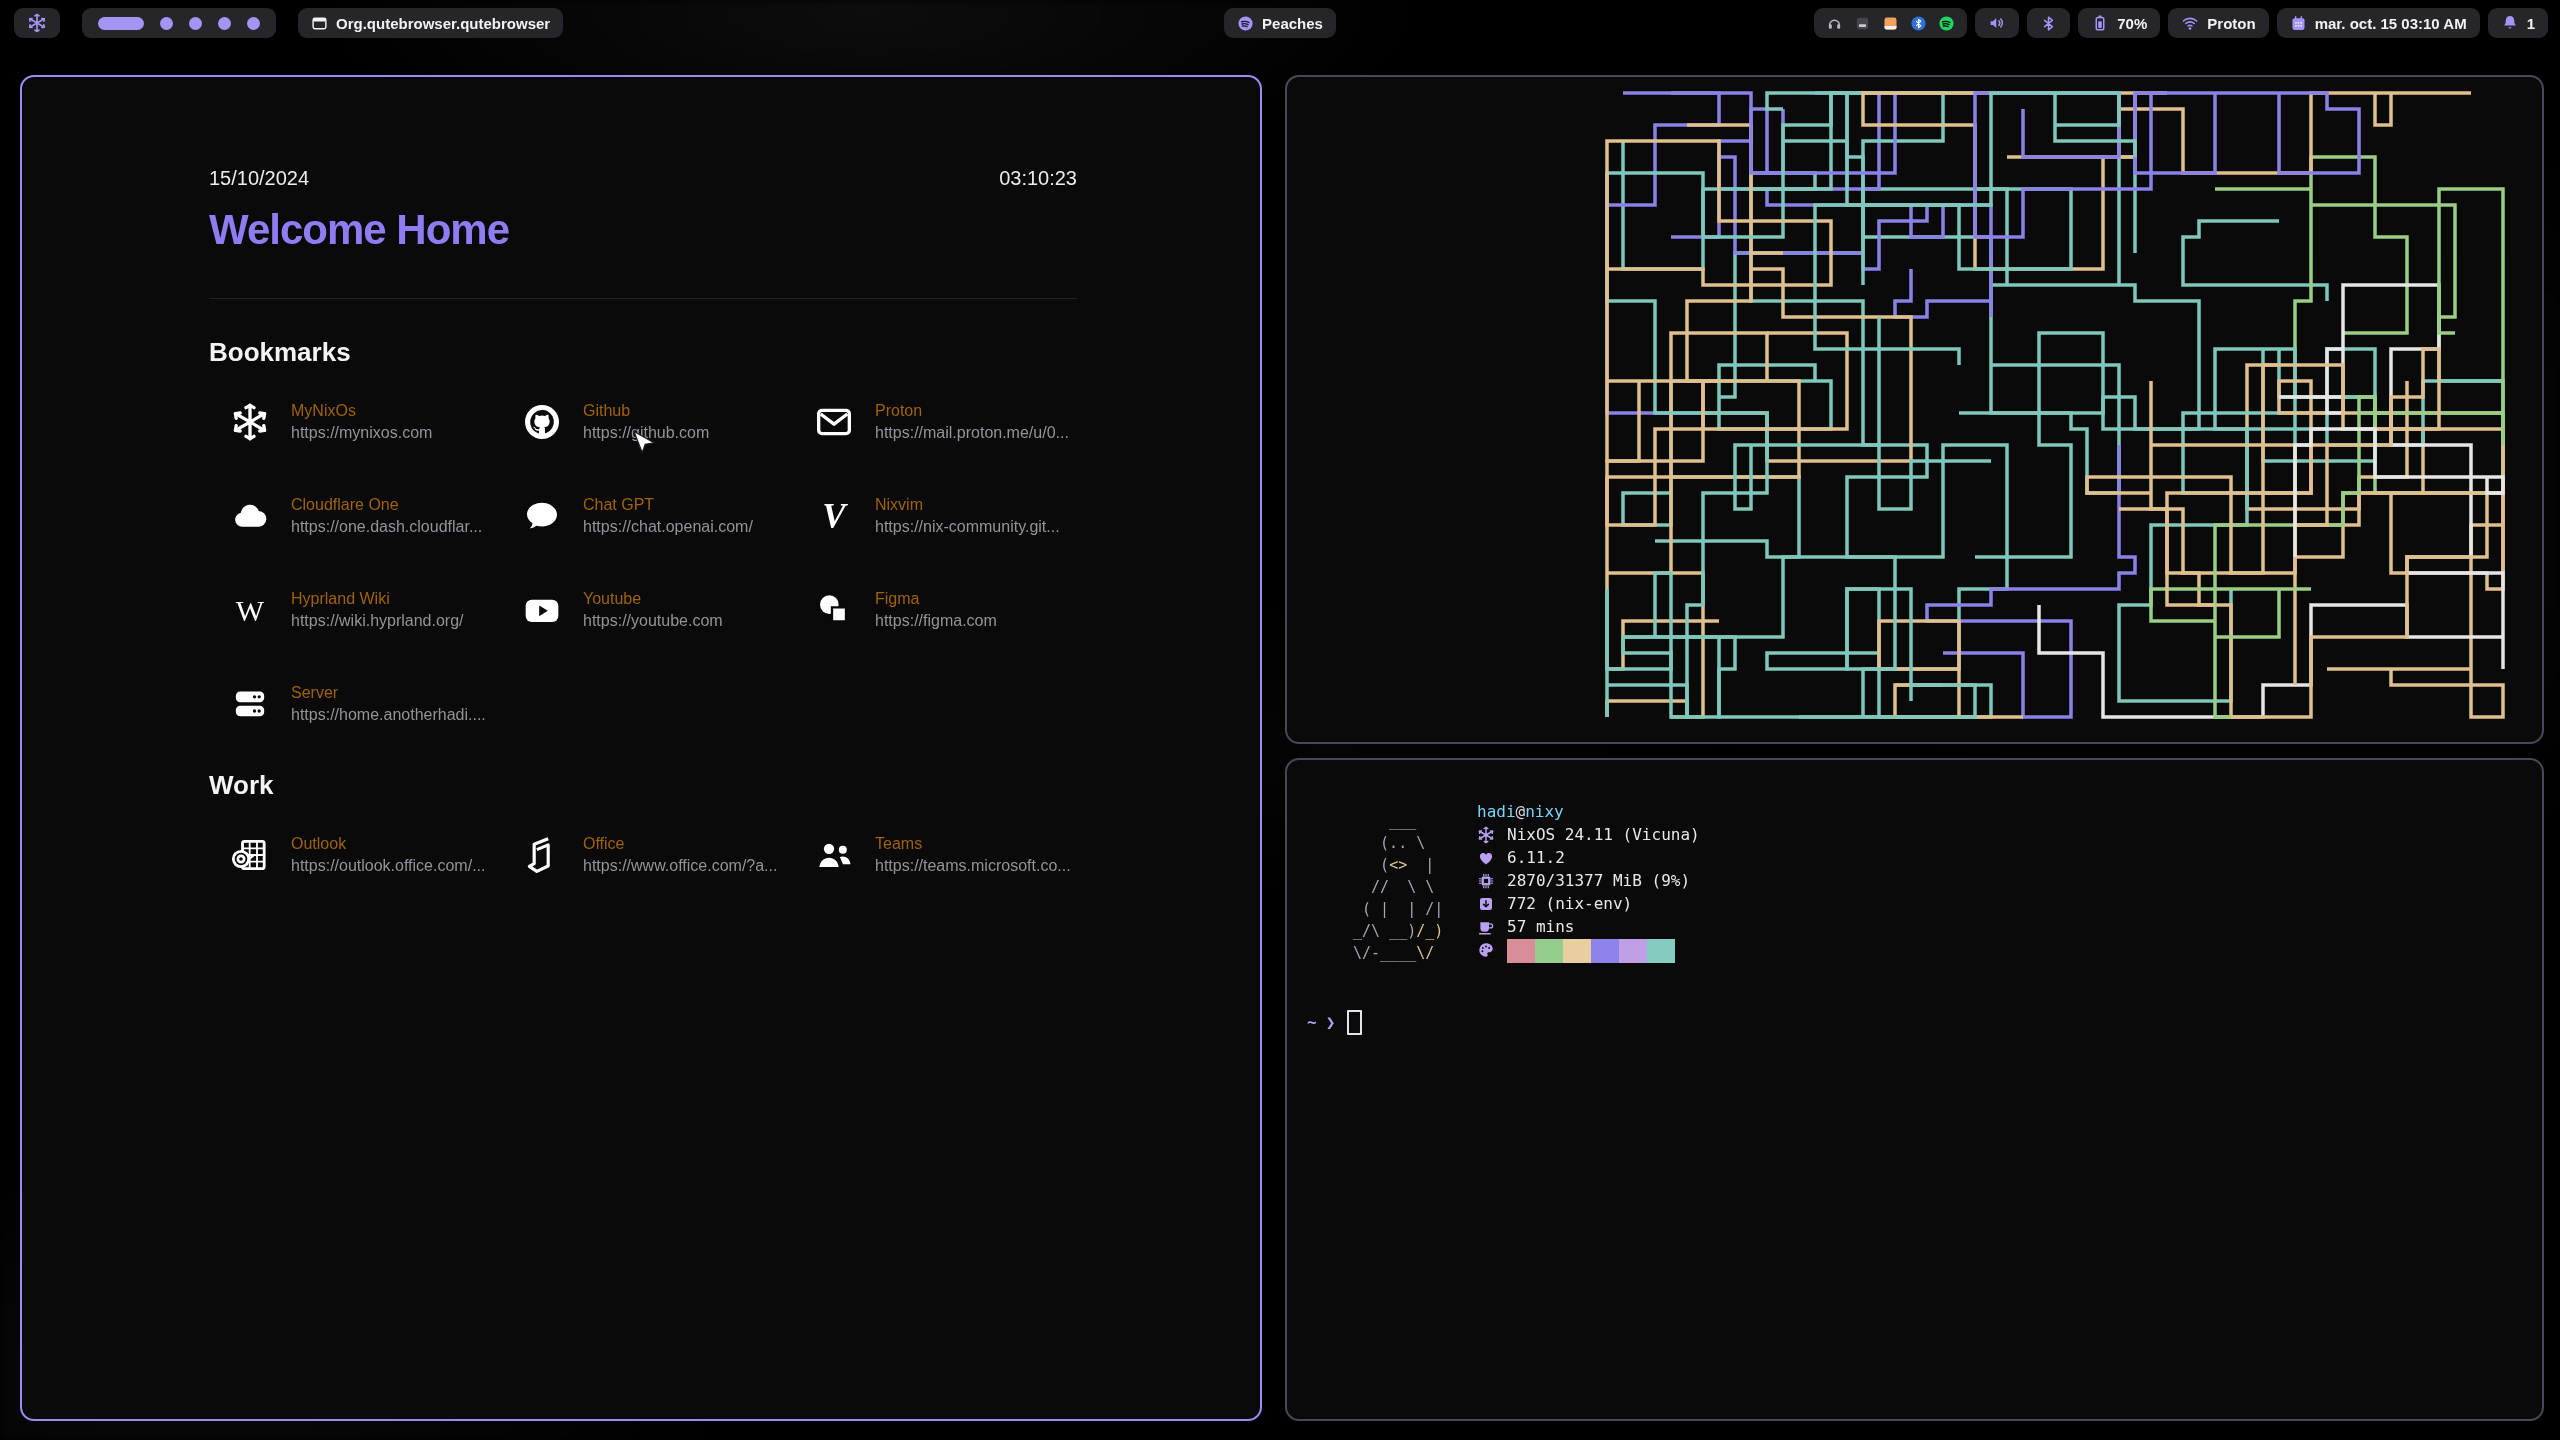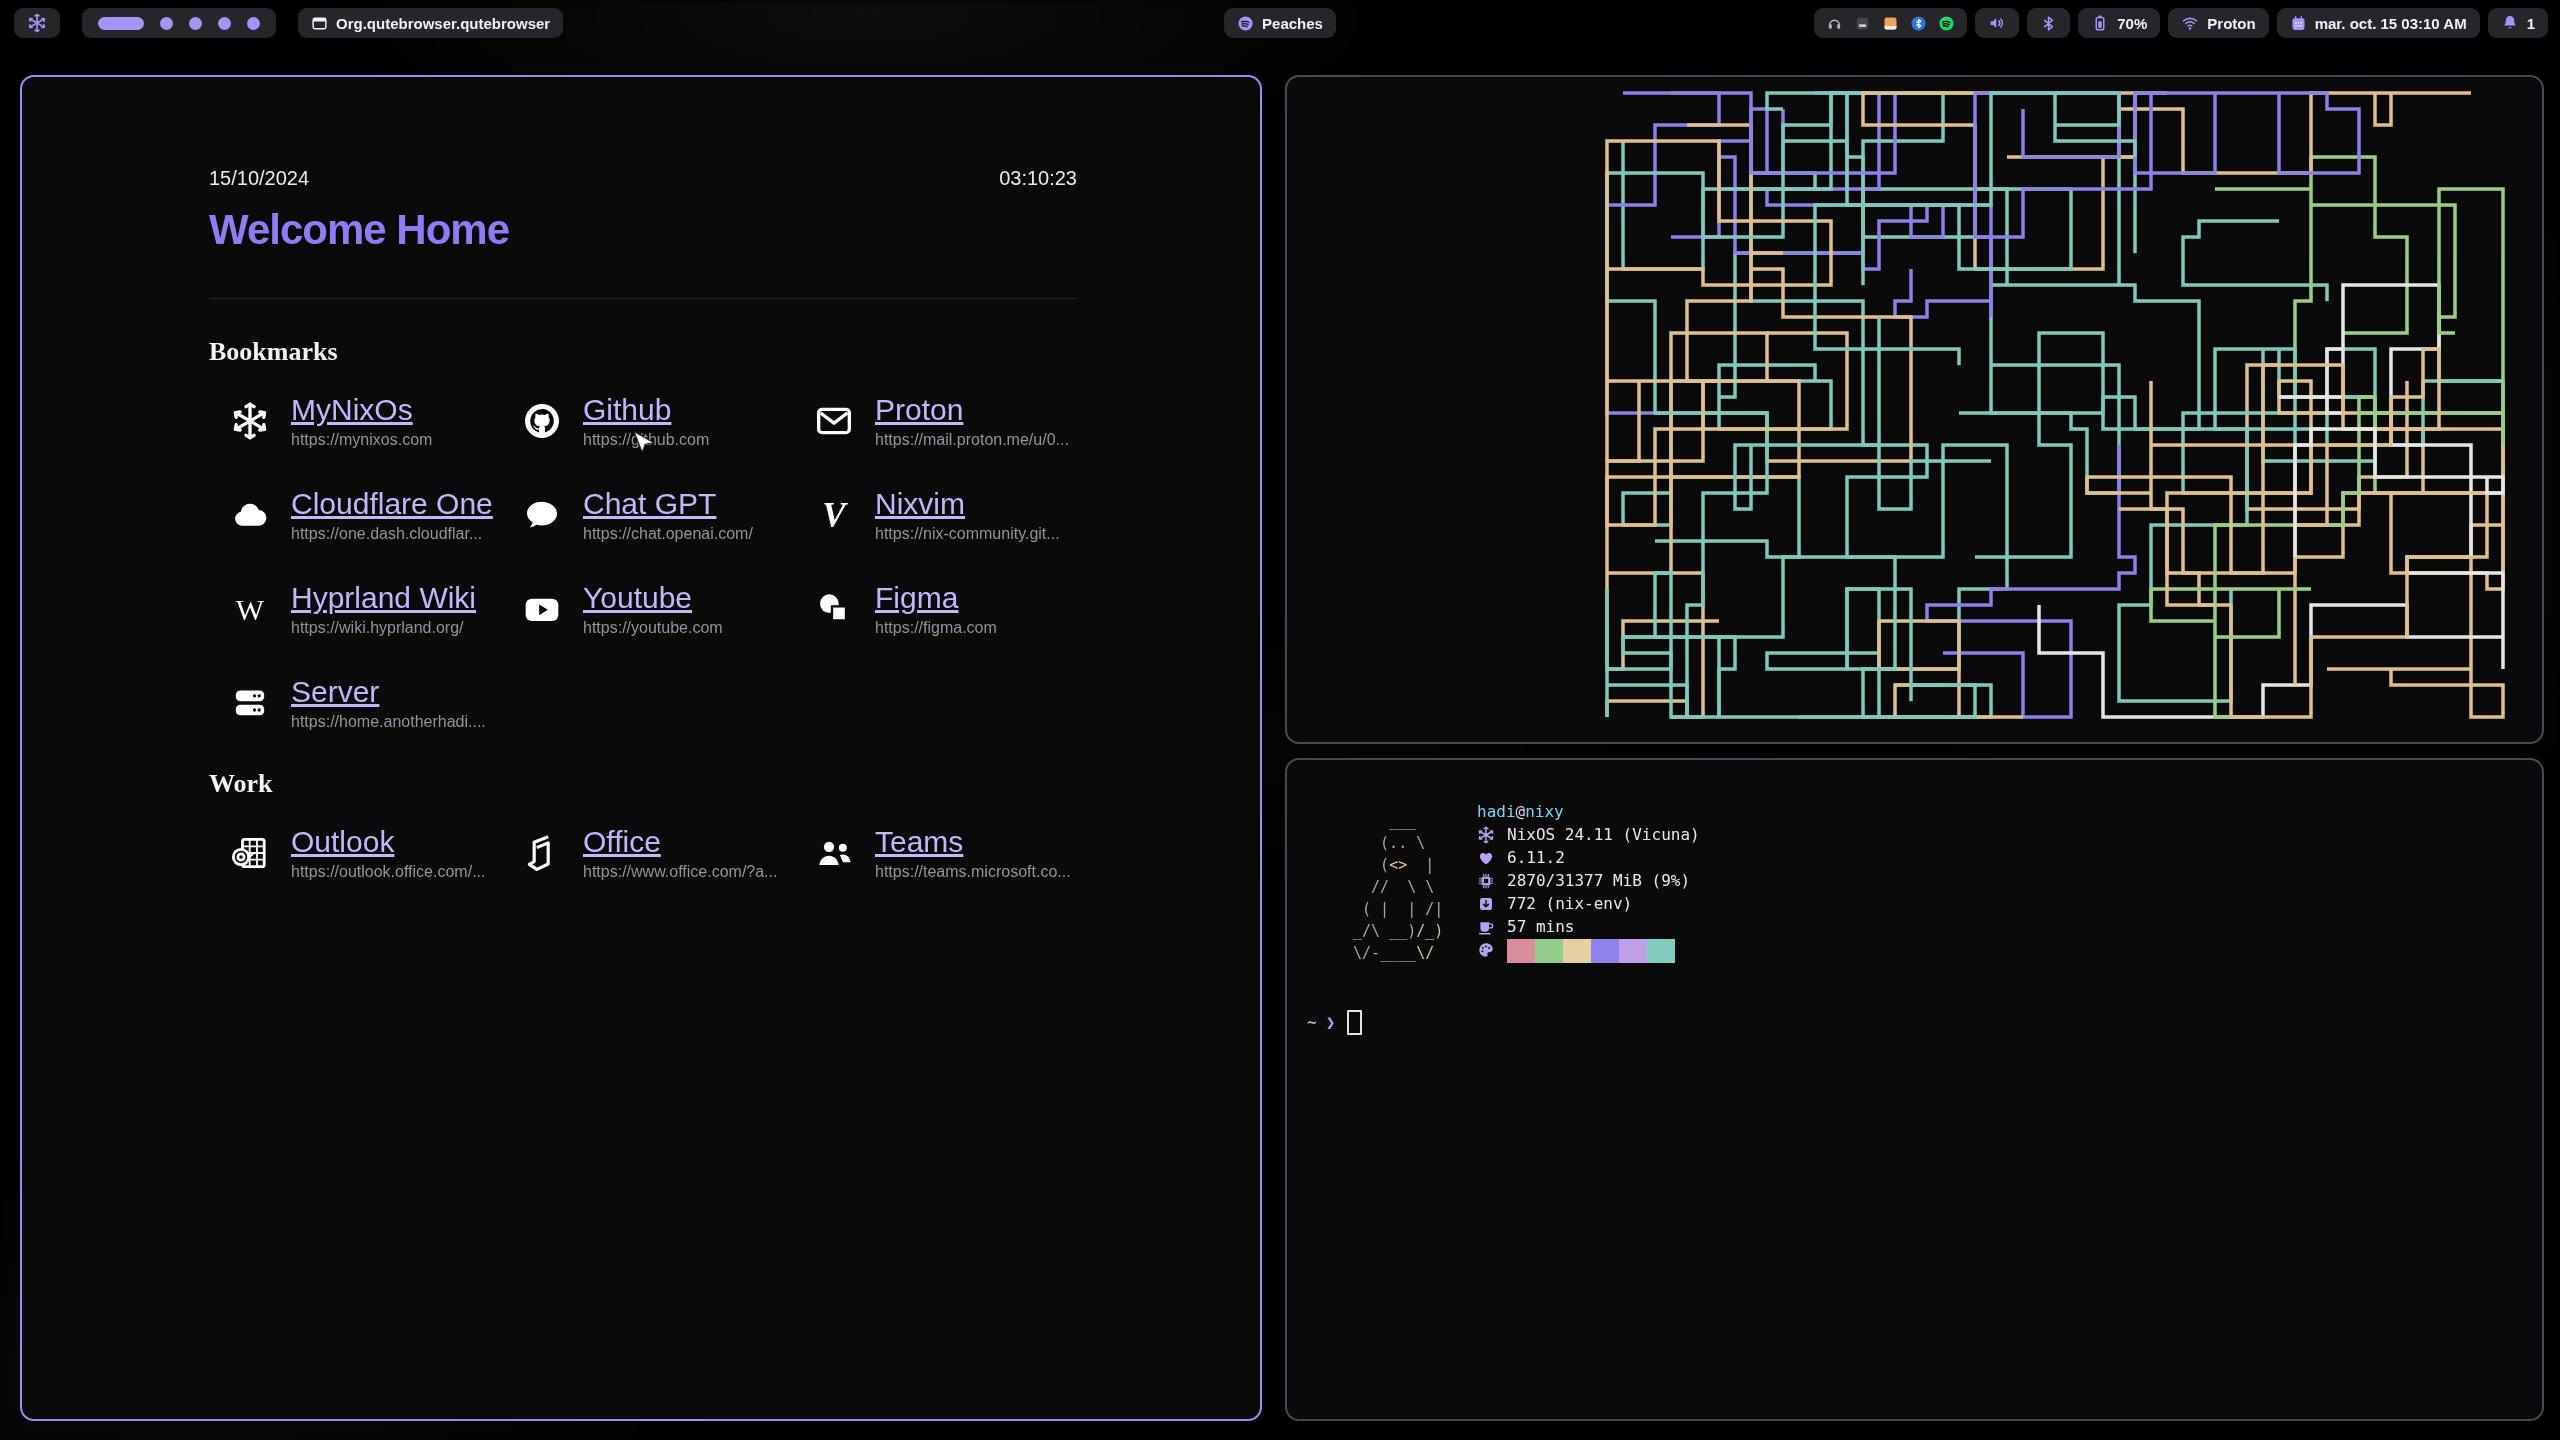--- a/index.html
+++ b/index.html
@@ -34,26 +34,26 @@
   .win{position:absolute;background:#0a0a0b;border-radius:14px;z-index:2;}
   .win-left{left:20px;top:75px;width:1238px;height:1342px;border:2px solid #9e8cf2;}
   .win-pipes{left:1285px;top:75px;width:1255px;height:665px;border:2px solid #4b4756;overflow:hidden;}
   .win-term{left:1285px;top:758px;width:1255px;height:659px;border:2px solid #4b4756;overflow:hidden;}
 
   
   .sp-content{margin-left:187px;margin-top:90px;width:868px;}
   .sp-daterow{display:flex;justify-content:space-between;font-size:20px;color:#ececf0;font-weight:400;}
   .sp-title{margin-top:16px;font-size:42px;font-weight:700;color:#8e7cf2;letter-spacing:-1px;}
   .sp-divider{height:1px;background:#232327;margin-top:44px;}
-  .sp-heading{font-size:26px;font-weight:700;color:#f4f4f6;margin-top:38px;font-family:Liberation Serif, serif;}
+  .sp-heading{font-size:26px;font-weight:700;color:#f4f4f6;margin-top:38px;}
   .sp-grid{display:grid;grid-template-columns:repeat(3,292px);row-gap:38px;margin-top:26px;}
   .bk-item{display:flex;align-items:center;gap:20px;padding-left:20px;height:56px;cursor:pointer;}
   .bk-icon{width:42px;height:42px;flex:0 0 42px;display:flex;align-items:center;justify-content:center;color:#fff;}
   .bk-icon svg{width:40px;height:40px;display:block;}
-  .bk-label{font-size:30px;font-weight:500;color:#c4b5fd;line-height:1.15;text-decoration:underline;}
+  .bk-label{font-size:16px;font-weight:500;color:#a16207;line-height:1.15;}
   .bk-url{font-size:16px;color:#93939b;margin-top:3px;max-width:206px;overflow:hidden;
           white-space:nowrap;text-overflow:ellipsis;}
 
   
   .pipes-svg{position:absolute;left:0;top:0;}
 
   
   .ff-art{position:absolute;left:66px;top:50px;margin:0;
           font:15px/22px "DejaVu Sans Mono","Liberation Mono",monospace;white-space:pre;}
   .ff-info{position:absolute;left:190px;top:40px;

